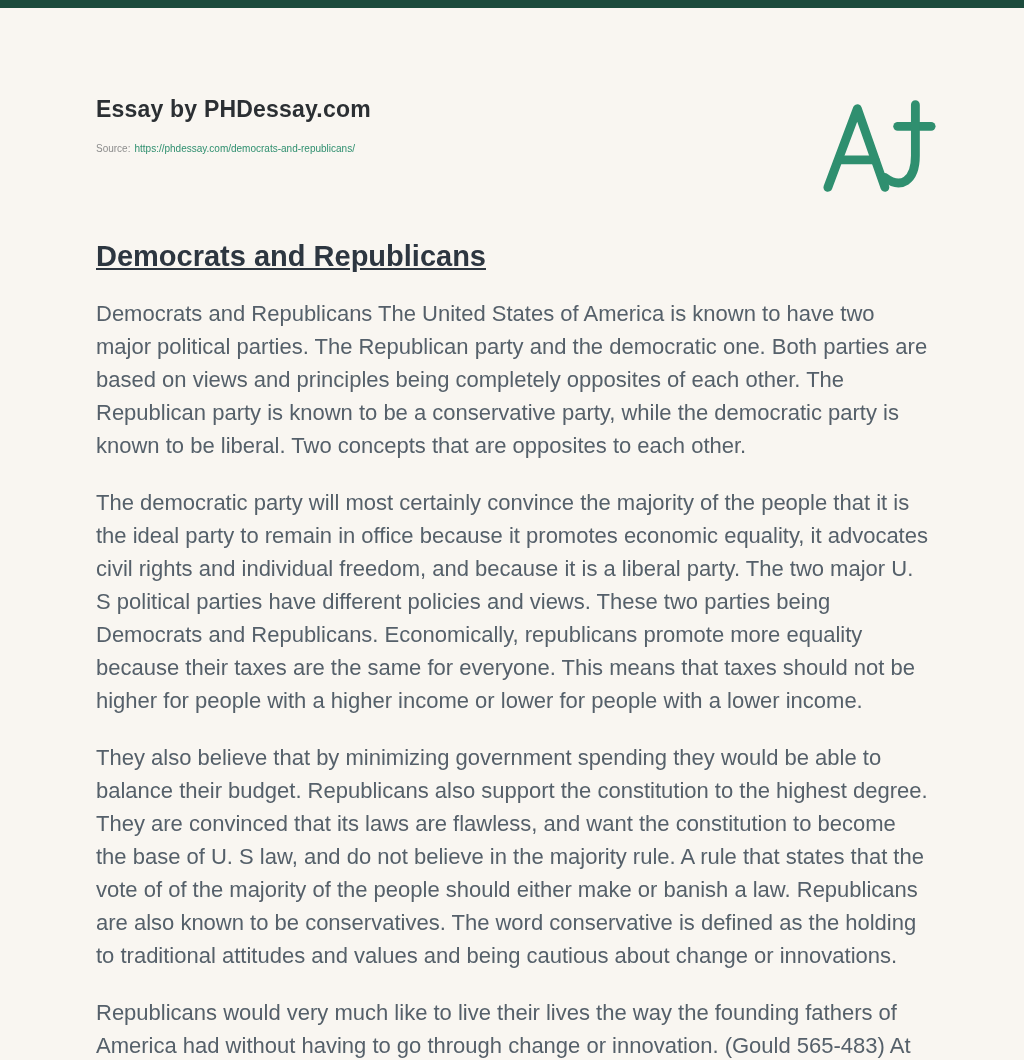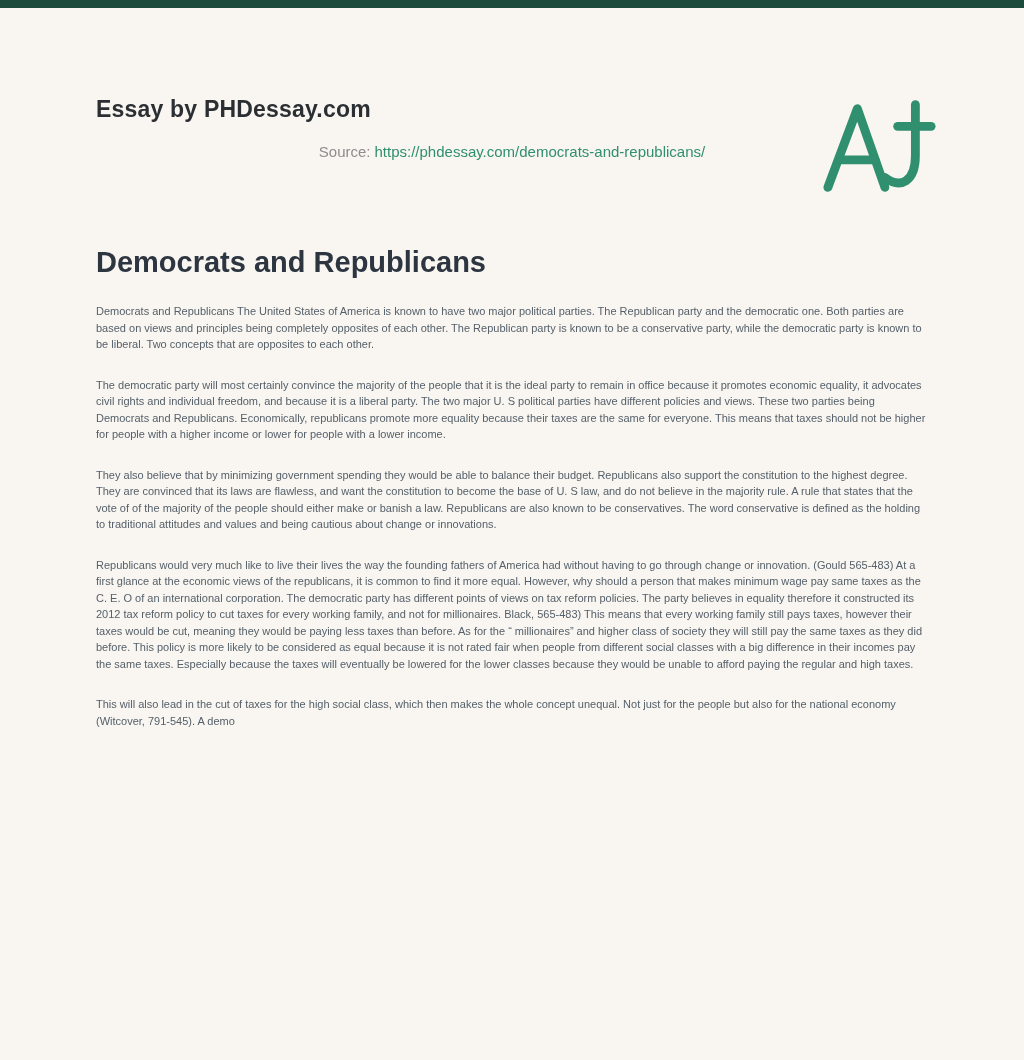--- a/index.html
+++ b/index.html
@@ -23,46 +23,46 @@
     position: relative;
   }
   .header-title {
     font-size: 23px;
     font-weight: 700;
     color: #2b2f33;
     letter-spacing: 0.2px;
   }
   .source-line {
     margin-top: 20px;
-    font-size: 15px;
+    font-size: 10px;
     color: #8d8d8d;
-    text-align: center;
   }
   .source-link {
     text-decoration: none;
     margin-left: 4px;
   }
   .logo {
     position: absolute;
     top: 2px;
     right: -10px;
     width: 118px;
     height: 100px;
   }
   .essay-title {
     margin-top: 86px;
     font-size: 29px;
     font-weight: 700;
     color: #2d3640;
+    text-decoration: underline;
   }
   .essay-body {
     margin-top: 24px;
   }
   .essay-body p {
-    font-size: 11px;
+    font-size: 22px;
     line-height: 1.5;
     color: #55606a;
     margin-top: 24px;
     max-width: 832px;
   }
 </style>
 </head>
 <body>
 
 <div class="top-bar" style="background:#1c4b3c;"></div>

